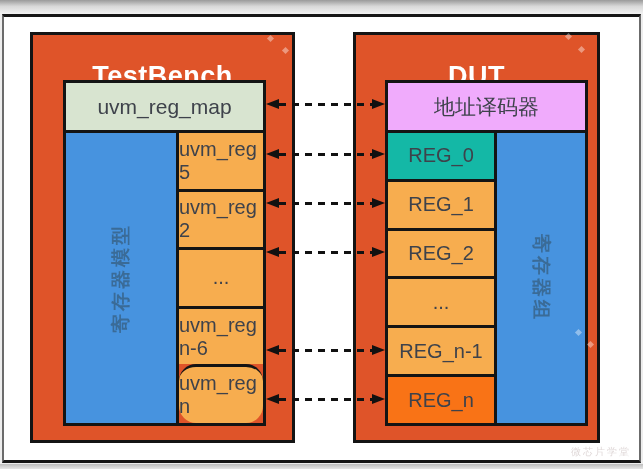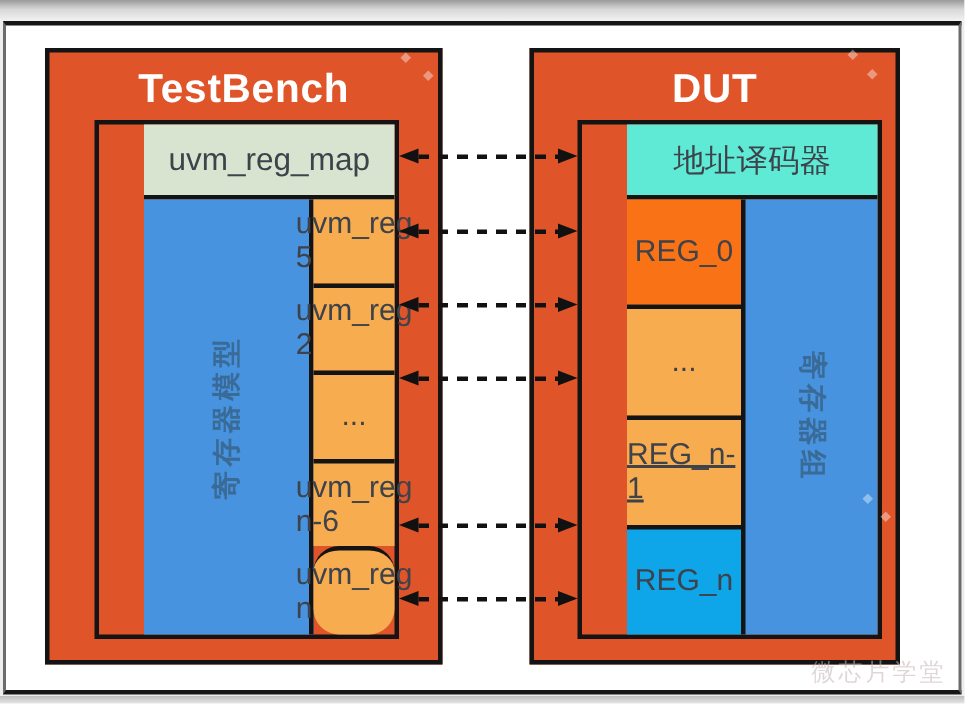--- a/index.html
+++ b/index.html
@@ -25,27 +25,27 @@
   }
   
   .block{
     position:absolute;top:32px;width:265px;height:411px;box-sizing:border-box;
     border:3px solid #141414;
   }
   .block.tb{left:30px;}
   .block.dut{left:353px;width:247px;}
   .block-title{
     text-align:center;color:#ffffff;font-size:27px;font-weight:bold;
-    letter-spacing:0.5px;padding-top:9px;
+    letter-spacing:0.5px;padding-top:26px;
     font-family:"Liberation Sans","DejaVu Sans",sans-serif;
   }
   
   .inner{
     position:absolute;top:45px;width:203px;height:346px;box-sizing:border-box;
-    border:3px solid #141414;display:flex;flex-direction:column;padding-left:30px;
+    border:3px solid #141414;display:flex;flex-direction:column;
   }
   .inner.tb-inner{left:30px;}
   .inner.dut-inner{left:29px;}
   .map-row{
     flex:0 0 47px;border-bottom:3px solid #141414;
     display:flex;align-items:center;justify-content:center;
     font-size:21px;color:#3e424b;
   }
   .body-row{flex:1;display:flex;min-height:0;}
   .side-bar{
@@ -86,21 +86,21 @@
     background:repeating-linear-gradient(90deg,#111111 0 7px,transparent 7px 13px);
   }
   
   .sparkle{
     position:absolute;width:5px;height:5px;background:rgba(255,255,255,0.4);
     transform:rotate(45deg);z-index:6;
   }
   
   .watermark{
     position:absolute;right:12px;bottom:10px;
-    font-size:16px;letter-spacing:2px;color:rgba(197,182,182,0.55);
+    font-size:10px;letter-spacing:2px;color:rgba(197,182,182,0.55);
   }
 </style>
 </head>
 <body>
 
 <div class="top-strip"></div>
 <div class="slide"></div>
 <div class="bottom-strip"></div>
 
 <div class="block tb" style="background:#DF5429;">
@@ -118,27 +118,29 @@
         <div class="reg-row" style="background:#F7AD4F;">uvm_reg n-6</div>
         <div class="reg-row" style="background:#F7AD4F;border-radius:17px;">uvm_reg n</div>
       </div>
     </div>
   </div>
 </div>
 
 <div class="block dut" style="background:#DF5429;">
   <div class="block-title">DUT</div>
   <div class="inner dut-inner">
-    <div class="map-row" style="background:#5eead4;">地址译码器</div>
+    <div class="map-row" style="background:#f0abfc;">地址译码器</div>
     <div class="body-row">
       <div class="rows">
-        <div class="reg-row" style="background:#f97316;text-align:right;">REG_0</div>
+        <div class="reg-row" style="background:#14b8a6;text-align:right;">REG_0</div>
+        <div class="reg-row" style="background:#F7AD4F;">REG_1</div>
+        <div class="reg-row" style="background:#F7AD4F;">REG_2</div>
         <div class="reg-row" style="background:#F7AD4F;">...</div>
-        <div class="reg-row" style="background:#F7AD4F;text-decoration:underline;">REG_n-1</div>
-        <div class="reg-row" style="background:#0ea5e9;">REG_n</div>
+        <div class="reg-row" style="background:#F7AD4F;">REG_n-1</div>
+        <div class="reg-row" style="background:#f97316;">REG_n</div>
       </div>
       <div class="side-bar right" style="background:#4793DF;">
         <span class="bar-label rot-cw">寄存器组</span>
       </div>
     </div>
   </div>
 </div>
 
 <div class="arrow" style="top:92px;">
   <span class="head-left"></span>

